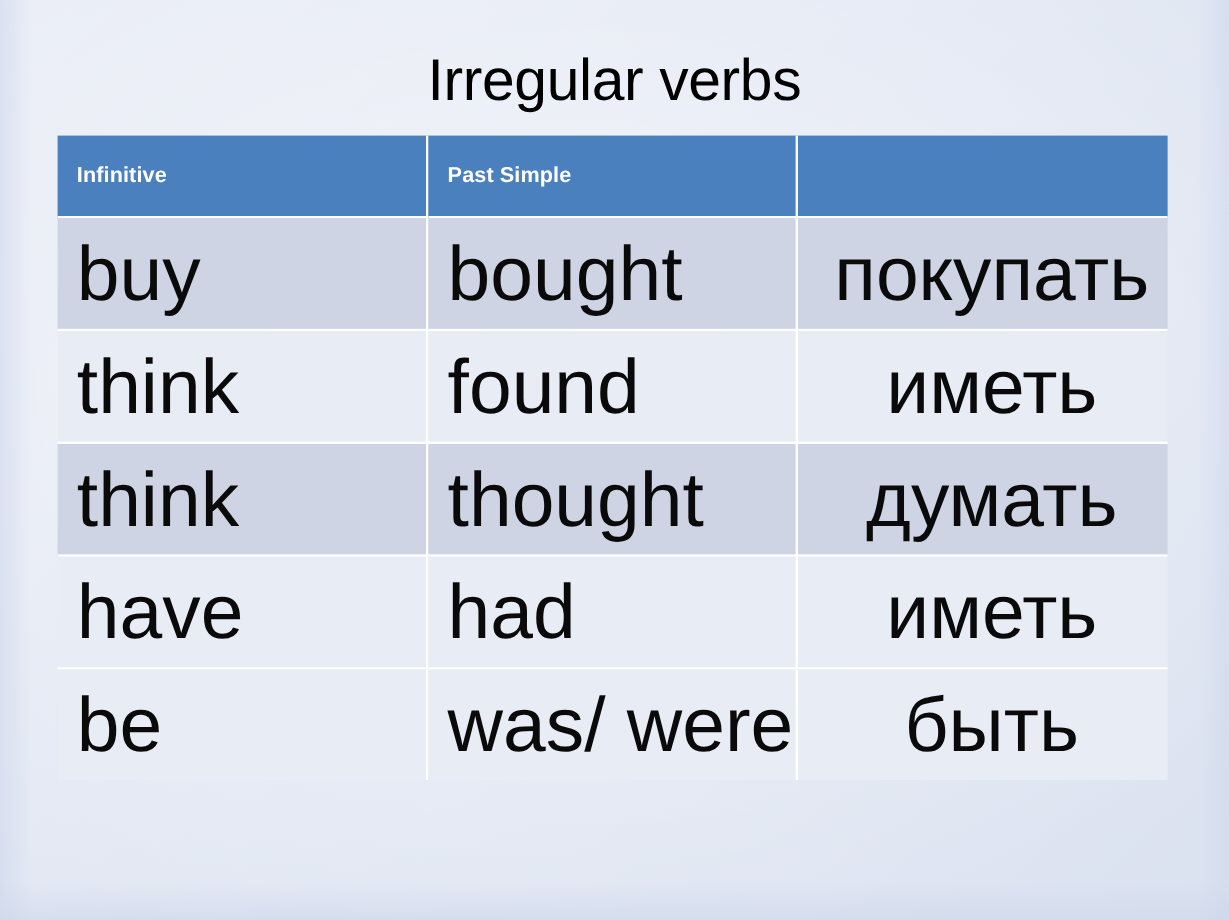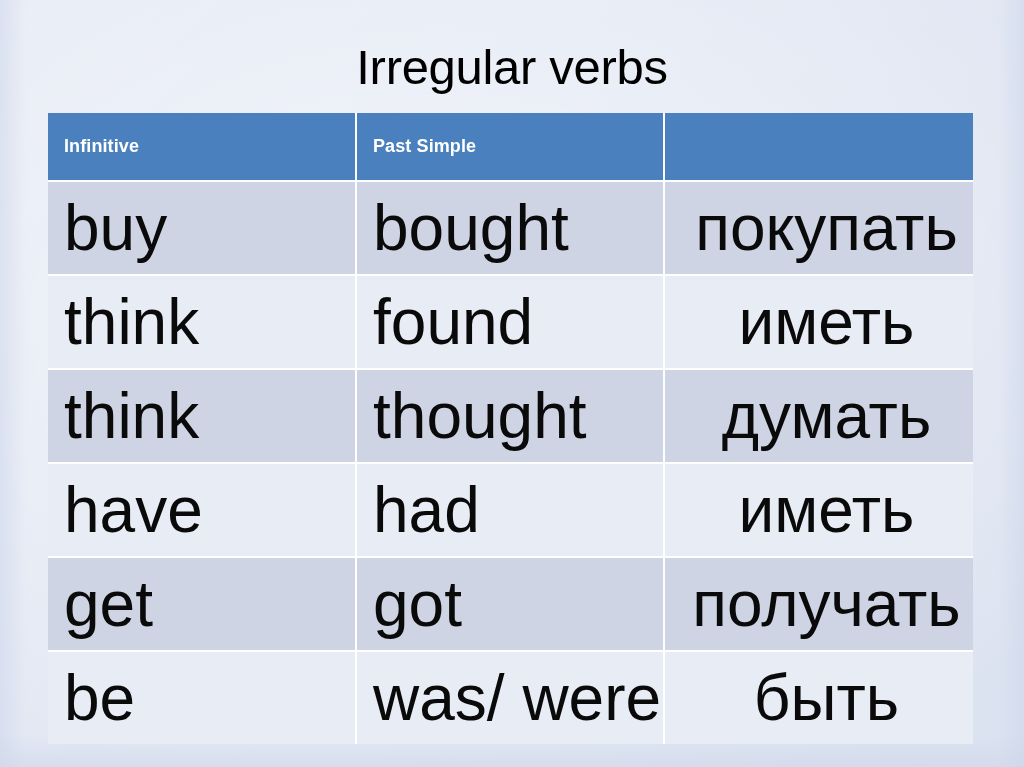--- a/index.html
+++ b/index.html
@@ -163,25 +163,20 @@
         <td class="col-past">thought</td>
         <td class="col-trans">думать</td>
       </tr>
 
       <tr class="row-light">
         <td class="col-inf">have</td>
         <td class="col-past">had</td>
         <td class="col-trans">иметь</td>
       </tr>
 
-      <tr class="row-dark">
-        <td class="col-inf">get</td>
-        <td class="col-past">got</td>
-        <td class="col-trans">получать</td>
-      </tr>
 
       <tr class="row-light">
         <td class="col-inf">be</td>
         <td class="col-past">was/ were</td>
         <td class="col-trans">быть</td>
       </tr>
 
     </tbody>
   </table>
 

